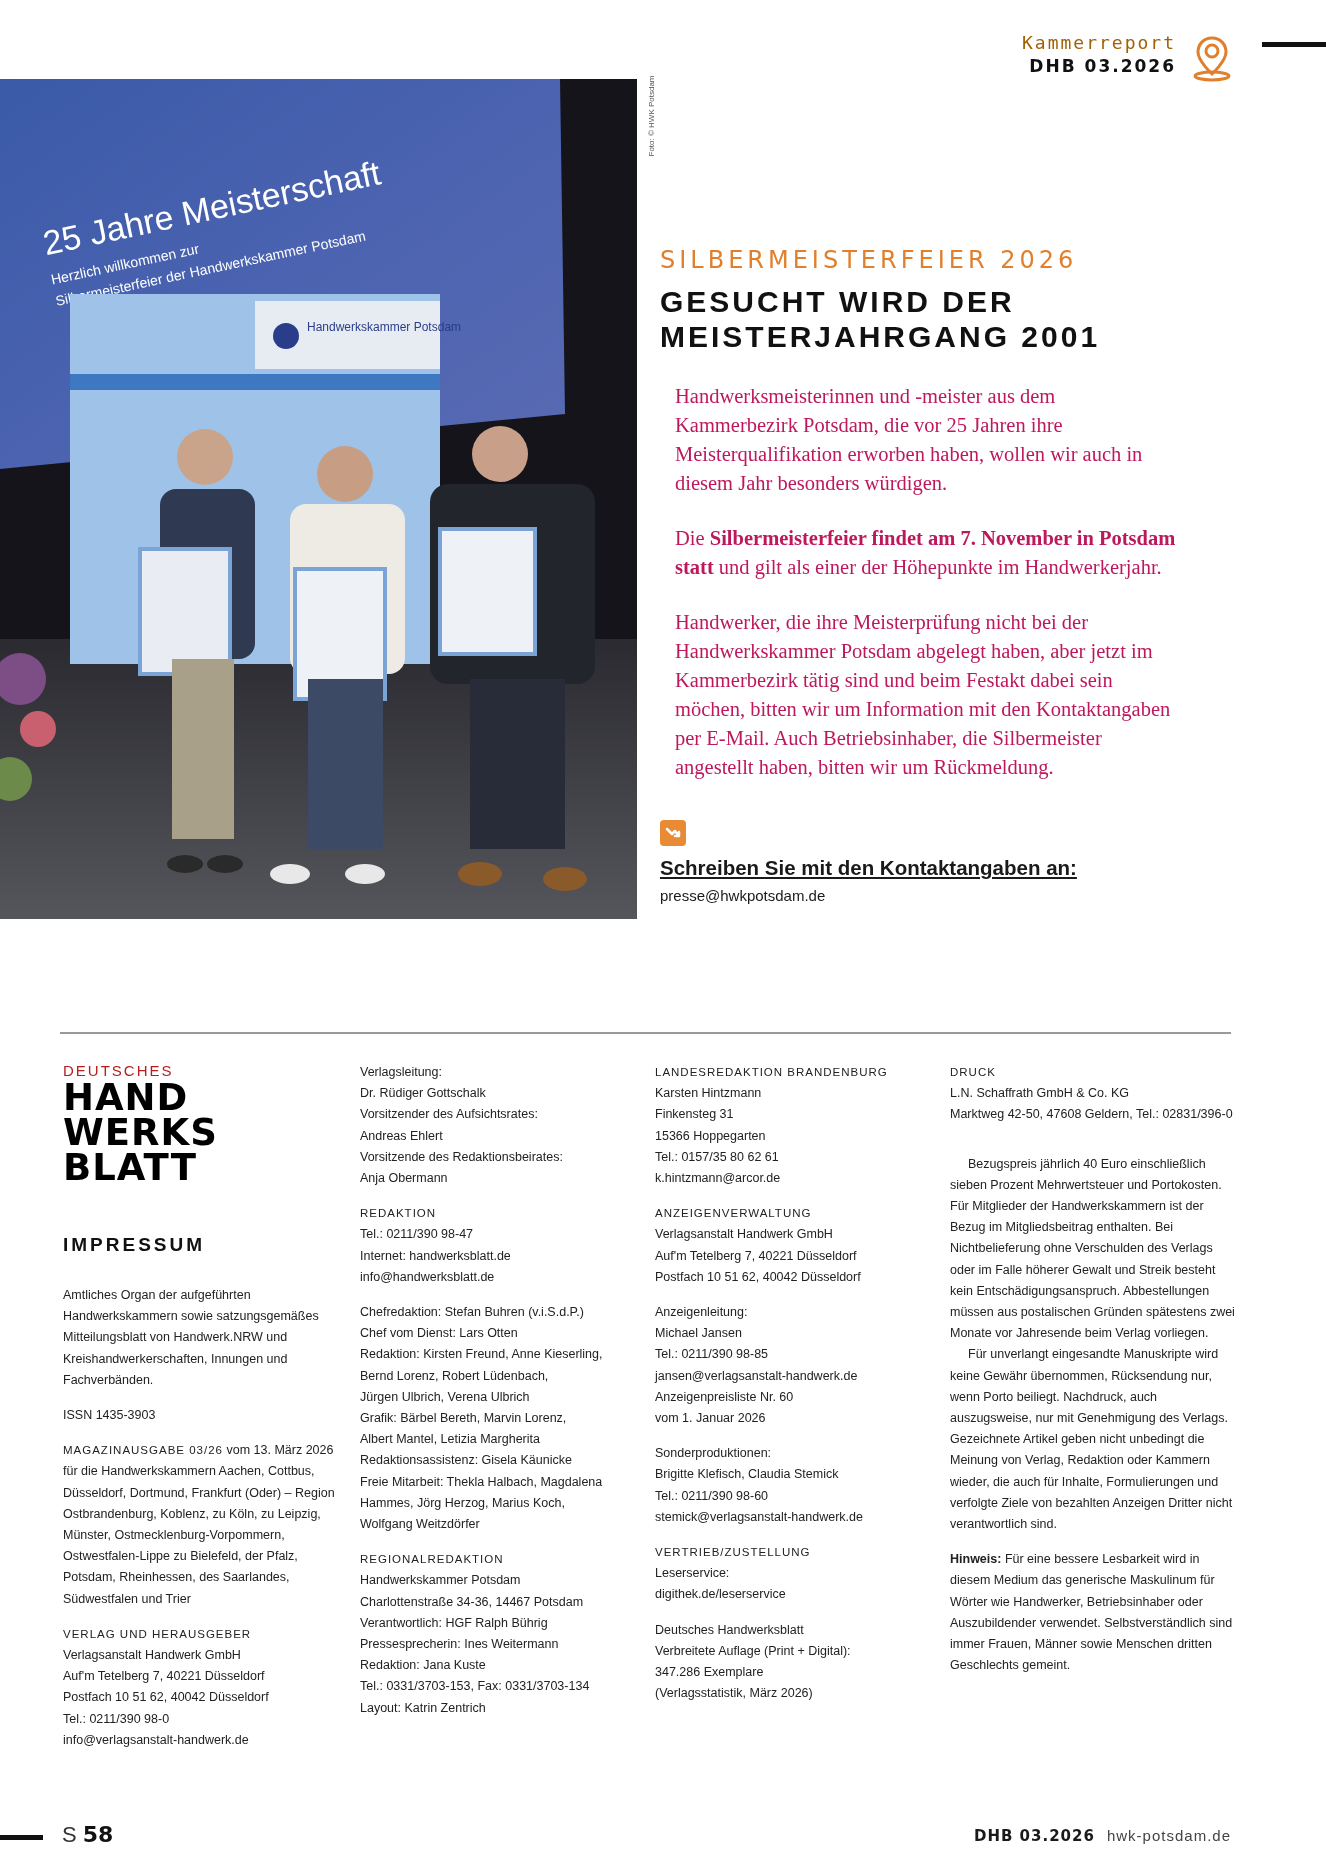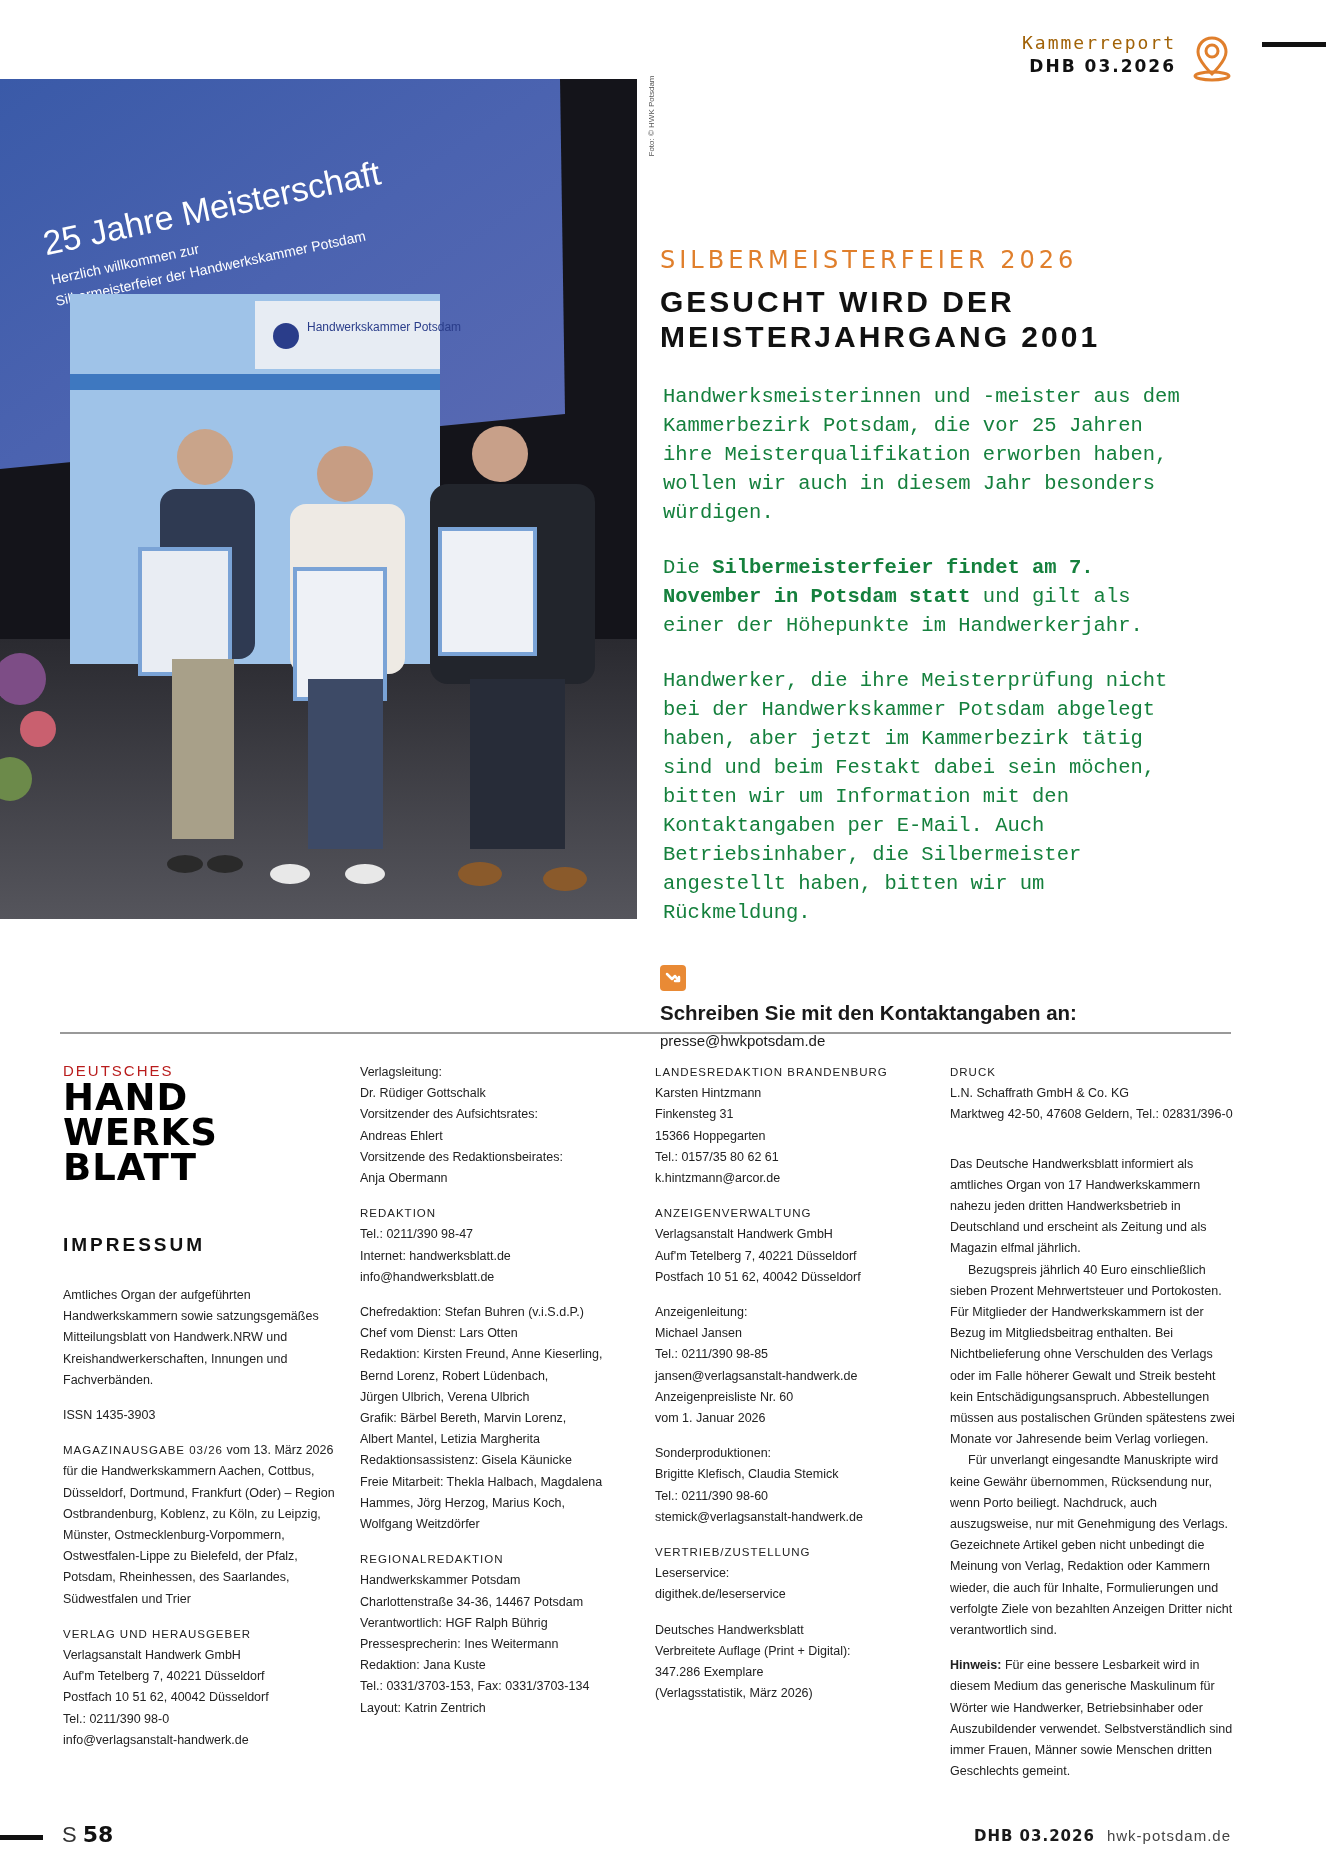--- a/index.html
+++ b/index.html
@@ -14,25 +14,25 @@
 
   
   .photo { position:absolute; left:0; top:79px; width:637px; height:840px; overflow:hidden; background:#1b1b22; }
   .credit { position:absolute; left:641px; top:80px; width:14px; height:80px; }
   .credit span { position:absolute; left:-30px; top:32px; transform:rotate(-90deg); font-size:8px; color:#555; white-space:nowrap; width:80px; }
 
   
   .article { position:absolute; left:660px; top:246px; width:520px; }
   .kicker { font-size:24px; letter-spacing:4px; color:#e07f2c; font-family:"DejaVu Sans", sans-serif; font-weight:normal; margin:0; }
   .headline { font-size:30px; font-weight:bold; letter-spacing:3px; line-height:35px; margin:10px 0 0 0; color:#111; font-family:Liberation Sans, sans-serif; }
-  .para { font-size:20.5px; line-height:29px; margin:26px 0 0 3px; color:#15803d; font-family:Liberation Mono, monospace; }
+  .para { font-size:20.5px; line-height:29px; margin:26px 0 0 15px; color:#be185d; font-family:Liberation Serif, serif; }
   .para b { font-weight:bold; }
   .contact { margin-top:38px; }
   .contact-icon { width:26px; height:26px; background:#e98a35; border-radius:4px; display:flex; align-items:center; justify-content:center; }
-  .contact-label { font-size:20.5px; font-weight:bold; margin-top:8px; line-height:28px; }
+  .contact-label { font-size:20.5px; font-weight:bold; margin-top:8px; line-height:28px;text-decoration:underline; }
   .contact-email { font-size:15px; line-height:28px; }
 
   
   .imp-rule { position:absolute; left:60px; top:1032px; width:1171px; height:2px; background:#999; }
 
   .col { position:absolute; top:1062px; width:280px; font-size:12.5px; line-height:21.2px; color:#222; font-family:"Liberation Sans", sans-serif; }
   .col p { margin:0; }
   .col .gap { height:14px; }
   .col .sec { font-weight:normal; letter-spacing:1px; font-size:11.5px; }
   .col .indent { text-indent:18px; }
@@ -235,21 +235,20 @@
   <p>Verbreitete Auflage (Print + Digital):</p>
   <p>347.286 Exemplare</p>
   <p>(Verlagsstatistik, März 2026)</p>
 </div>
 
 <div class="col c4">
   <p class="sec">DRUCK</p>
   <p>L.N. Schaffrath GmbH &amp; Co. KG</p>
   <p>Marktweg 42-50, 47608 Geldern, Tel.: 02831/396-0</p>
   <div class="gap" style="height:28px"></div>
-  <p>Das Deutsche Handwerksblatt informiert als amtliches Organ von 17 Handwerkskammern nahezu jeden dritten Handwerksbetrieb in Deutschland und erscheint als Zeitung und als Magazin elfmal jährlich.</p>
   <p class="indent">Bezugspreis jährlich 40 Euro einschließlich sieben Prozent Mehrwertsteuer und Portokosten. Für Mitglieder der Handwerkskammern ist der Bezug im Mitgliedsbeitrag enthalten. Bei Nichtbelieferung ohne Verschulden des Verlags oder im Falle höherer Gewalt und Streik besteht kein Entschädigungsanspruch. Abbestellungen müssen aus postalischen Gründen spätestens zwei Monate vor Jahresende beim Verlag vorliegen.</p>
   <p class="indent">Für unverlangt eingesandte Manuskripte wird keine Gewähr übernommen, Rücksendung nur, wenn Porto beiliegt. Nachdruck, auch auszugsweise, nur mit Genehmigung des Verlags. Gezeichnete Artikel geben nicht unbedingt die Meinung von Verlag, Redaktion oder Kammern wieder, die auch für Inhalte, Formulierungen und verfolgte Ziele von bezahlten Anzeigen Dritter nicht verantwortlich sind.</p>
   <div class="gap"></div>
   <p><b>Hinweis:</b><span> Für eine bessere Lesbarkeit wird in diesem Medium das generische Maskulinum für Wörter wie Handwerker, Betriebsinhaber oder Auszubildender verwendet. Selbstverständlich sind immer Frauen, Männer sowie Menschen dritten Geschlechts gemeint.</span></p>
 </div>
 
 <div class="ftr-rule"></div>
 <div class="ftr-page">
   <span class="s">S</span><span class="n">58</span>
 </div>

